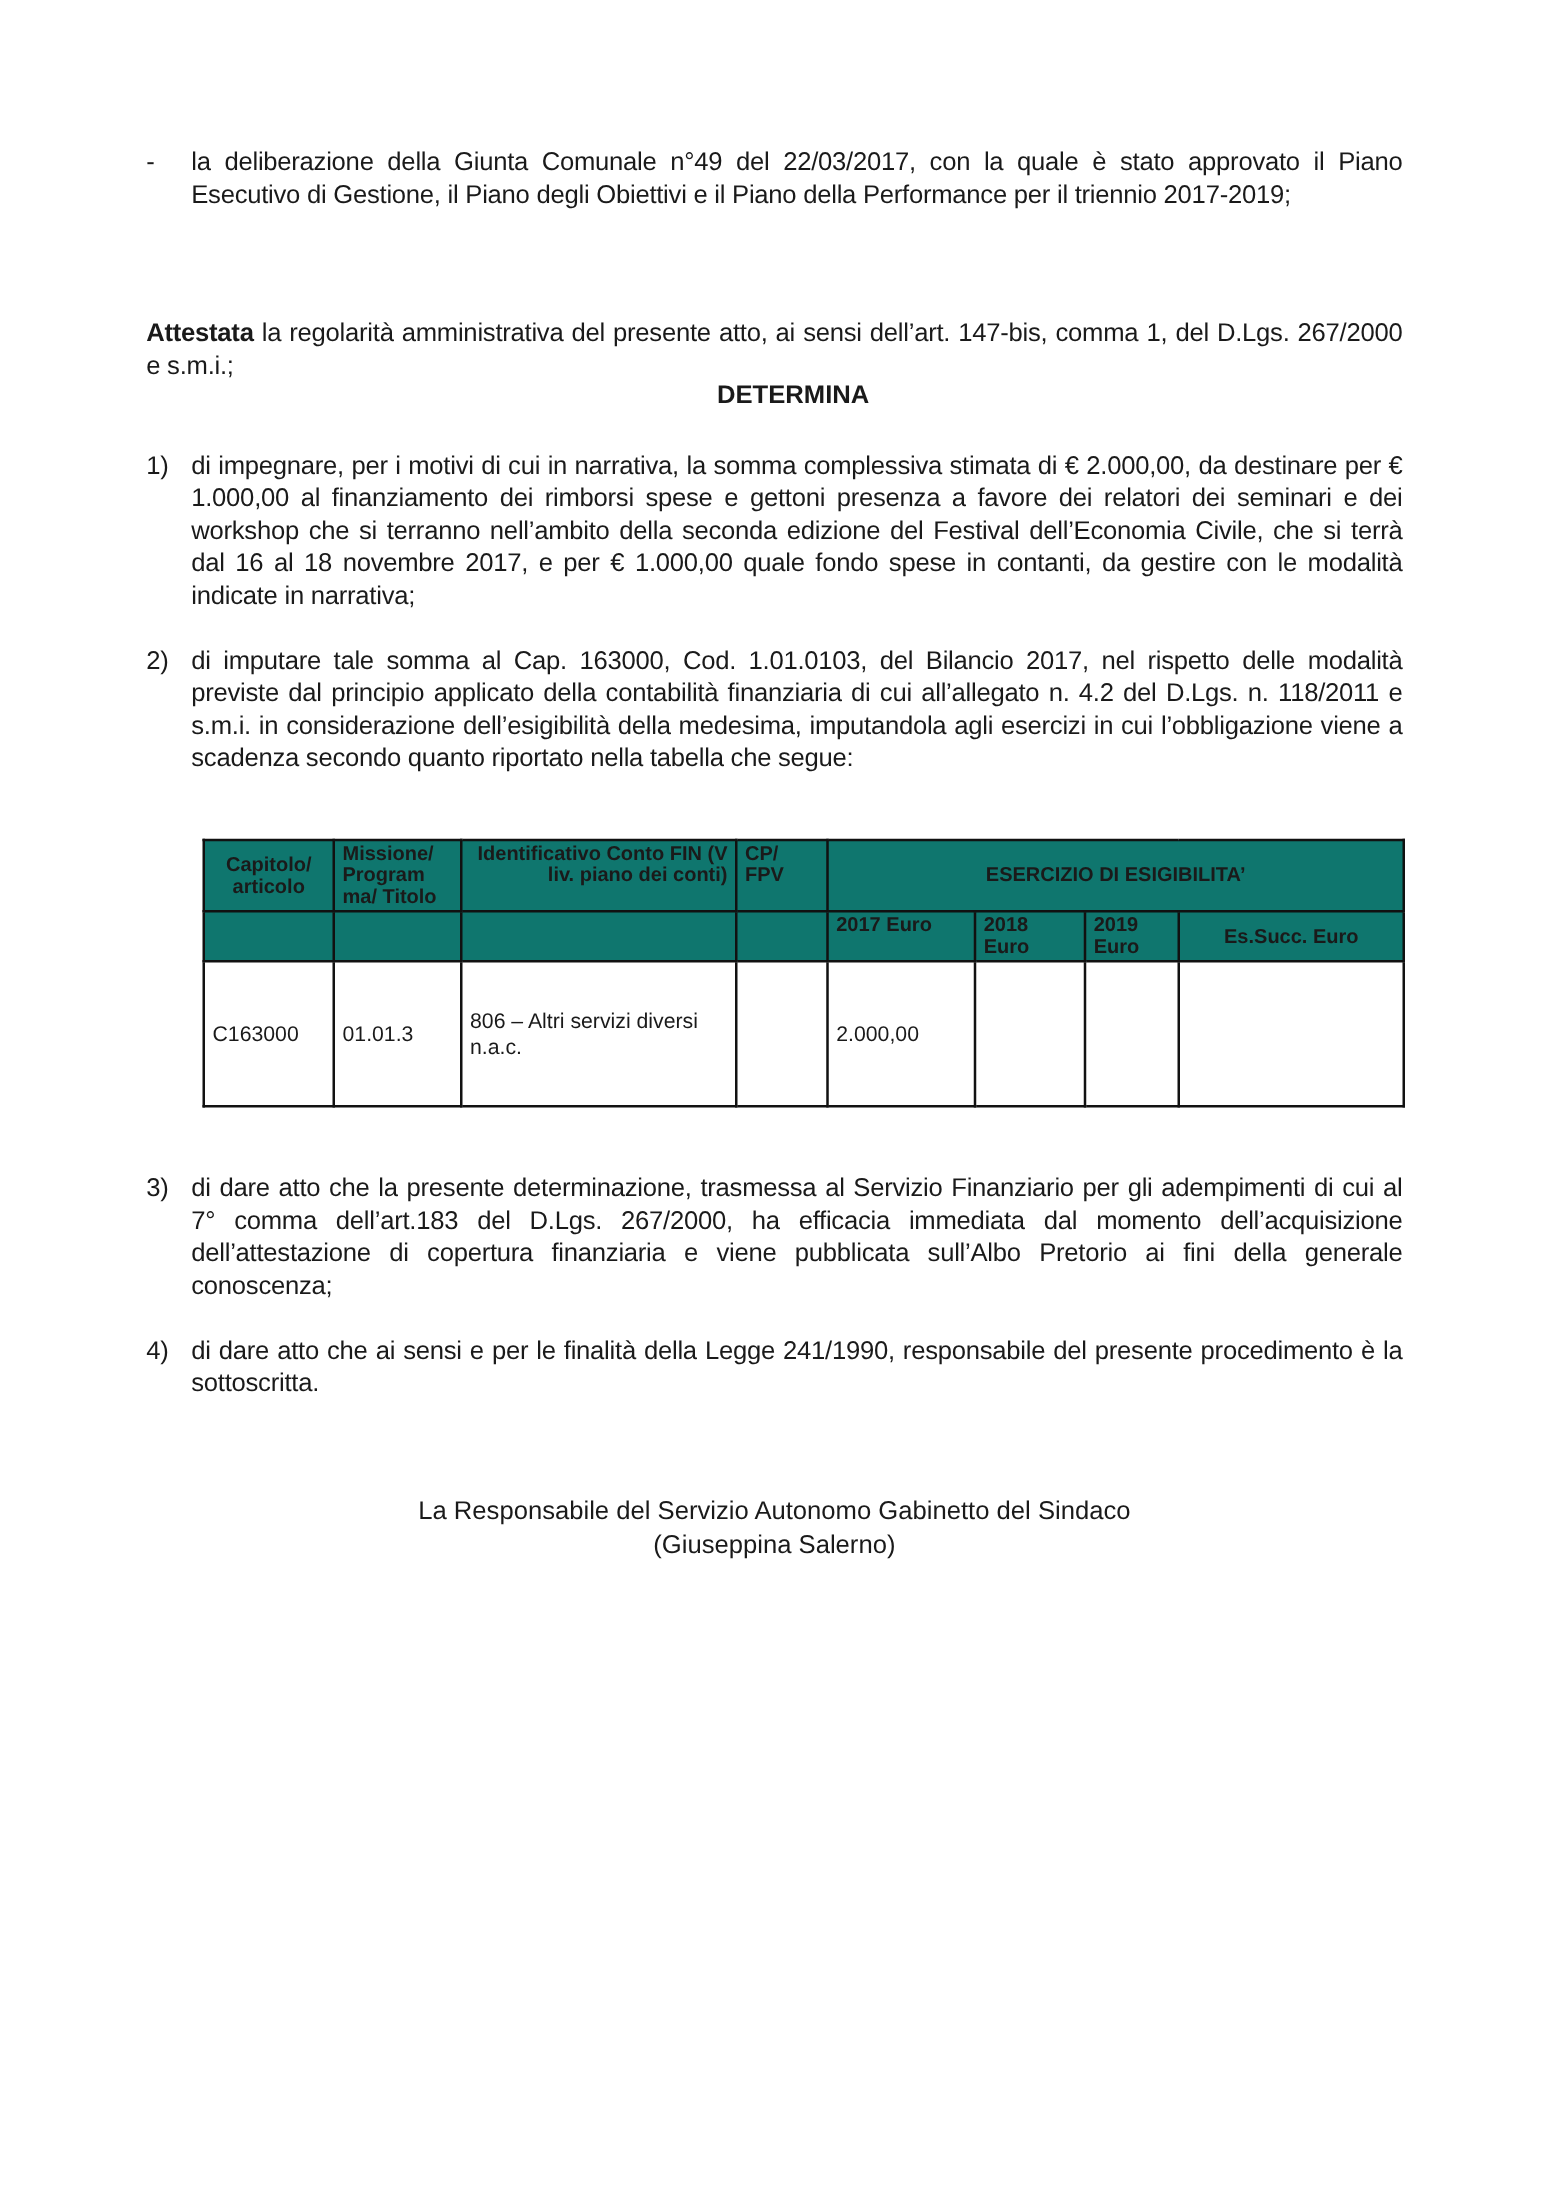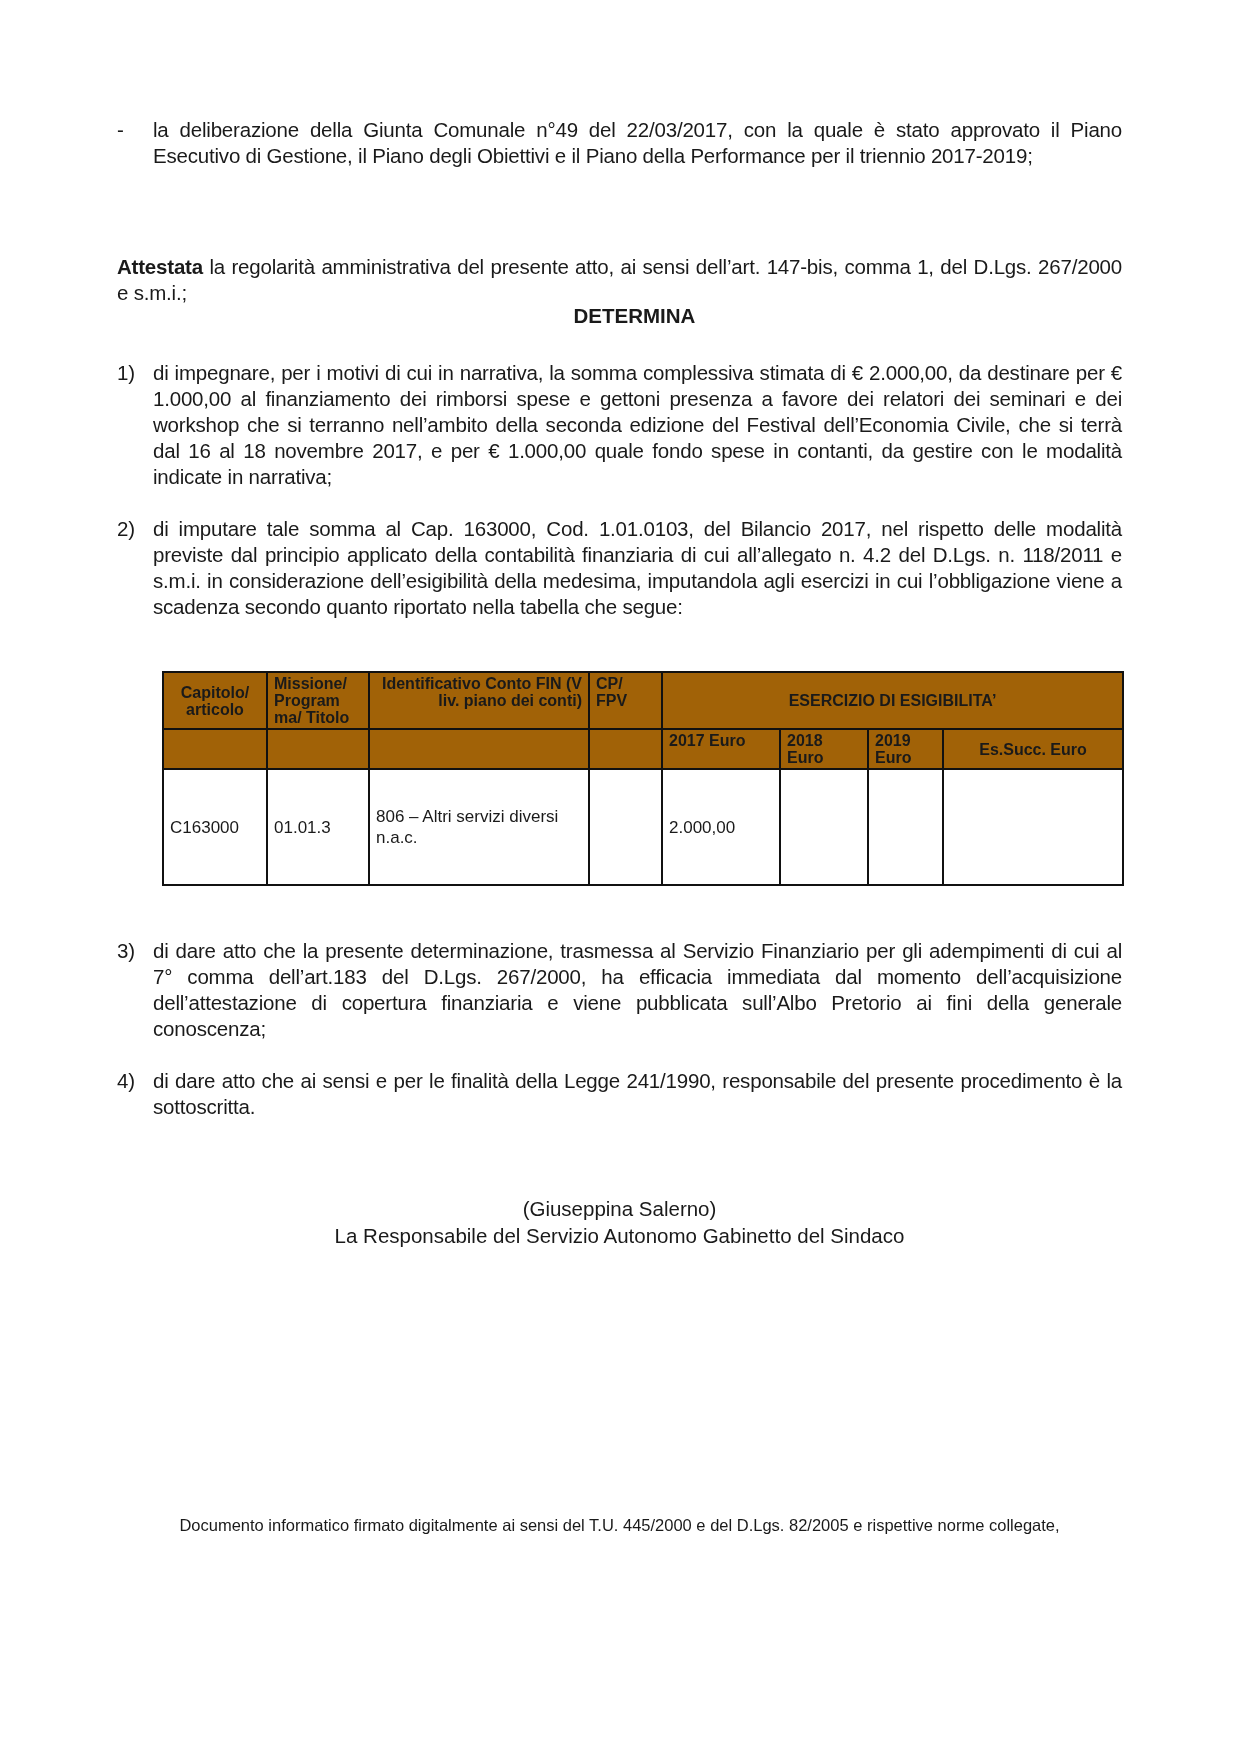--- a/index.html
+++ b/index.html
@@ -22,21 +22,21 @@
     position: absolute; top: 304px; left: 15px; width: 1239px; text-align: center;
     font-weight: bold; font-size: 20.5px;
   }
   table.budget {
     position: absolute; left: 162px; top: 671px; width: 960px;
     border-collapse: collapse; font-size: 16px; table-layout: fixed;
   }
   table.budget td, table.budget th {
     border: 2px solid #111; padding: 2px 6px; vertical-align: top;
   }
-  table.budget thead th { background: #a16207; font-weight: bold; text-align: left; line-height: 17px; }
+  table.budget thead th { background: #0f766e; font-weight: bold; text-align: left; line-height: 17px; }
   table.budget th.center { text-align: center; vertical-align: middle; }
   table.budget tbody td { height: 110px; vertical-align: middle; font-size: 17px; line-height: 21px; }
   table.budget tr.sub th { height: 34px; margin-left: 32px; }
   .sign { position: absolute; top: 1195px; left: 0; width: 1239px; text-align: center; font-size: 20.5px; line-height: 27px; }
   .footer { position: absolute; top: 1514px; left: 0; width: 1239px; text-align: center; font-size: 16.5px; line-height: 22px; }
 </style>
 </head>
 <body>
 
 <div class="item dash" style="top:117px;">
@@ -108,19 +108,18 @@
   <span class="num">3)</span>
   <div class="txt">di dare atto che la presente determinazione, trasmessa al Servizio Finanziario per gli adempimenti di cui al 7° comma dell’art.183 del D.Lgs. 267/2000, ha efficacia immediata dal momento dell’acquisizione dell’attestazione di copertura finanziaria e viene pubblicata sull’Albo Pretorio ai fini della generale conoscenza;</div>
 </div>
 
 <div class="item" style="top:1068px;">
   <span class="num">4)</span>
   <div class="txt">di dare atto che ai sensi e per le finalità della Legge 241/1990, responsabile del presente procedimento è la sottoscritta.</div>
 </div>
 
 <div class="sign">
+  <div>La Responsabile del Servizio Autonomo Gabinetto del Sindaco</div>
   <div>(Giuseppina Salerno)</div>
-  <div>La Responsabile del Servizio Autonomo Gabinetto del Sindaco</div>
 </div>
 
 <div class="footer">
-  <div>Documento informatico firmato digitalmente ai sensi del T.U. 445/2000 e del D.Lgs. 82/2005 e rispettive norme collegate,</div>
 </div>
 
 </body></html>

